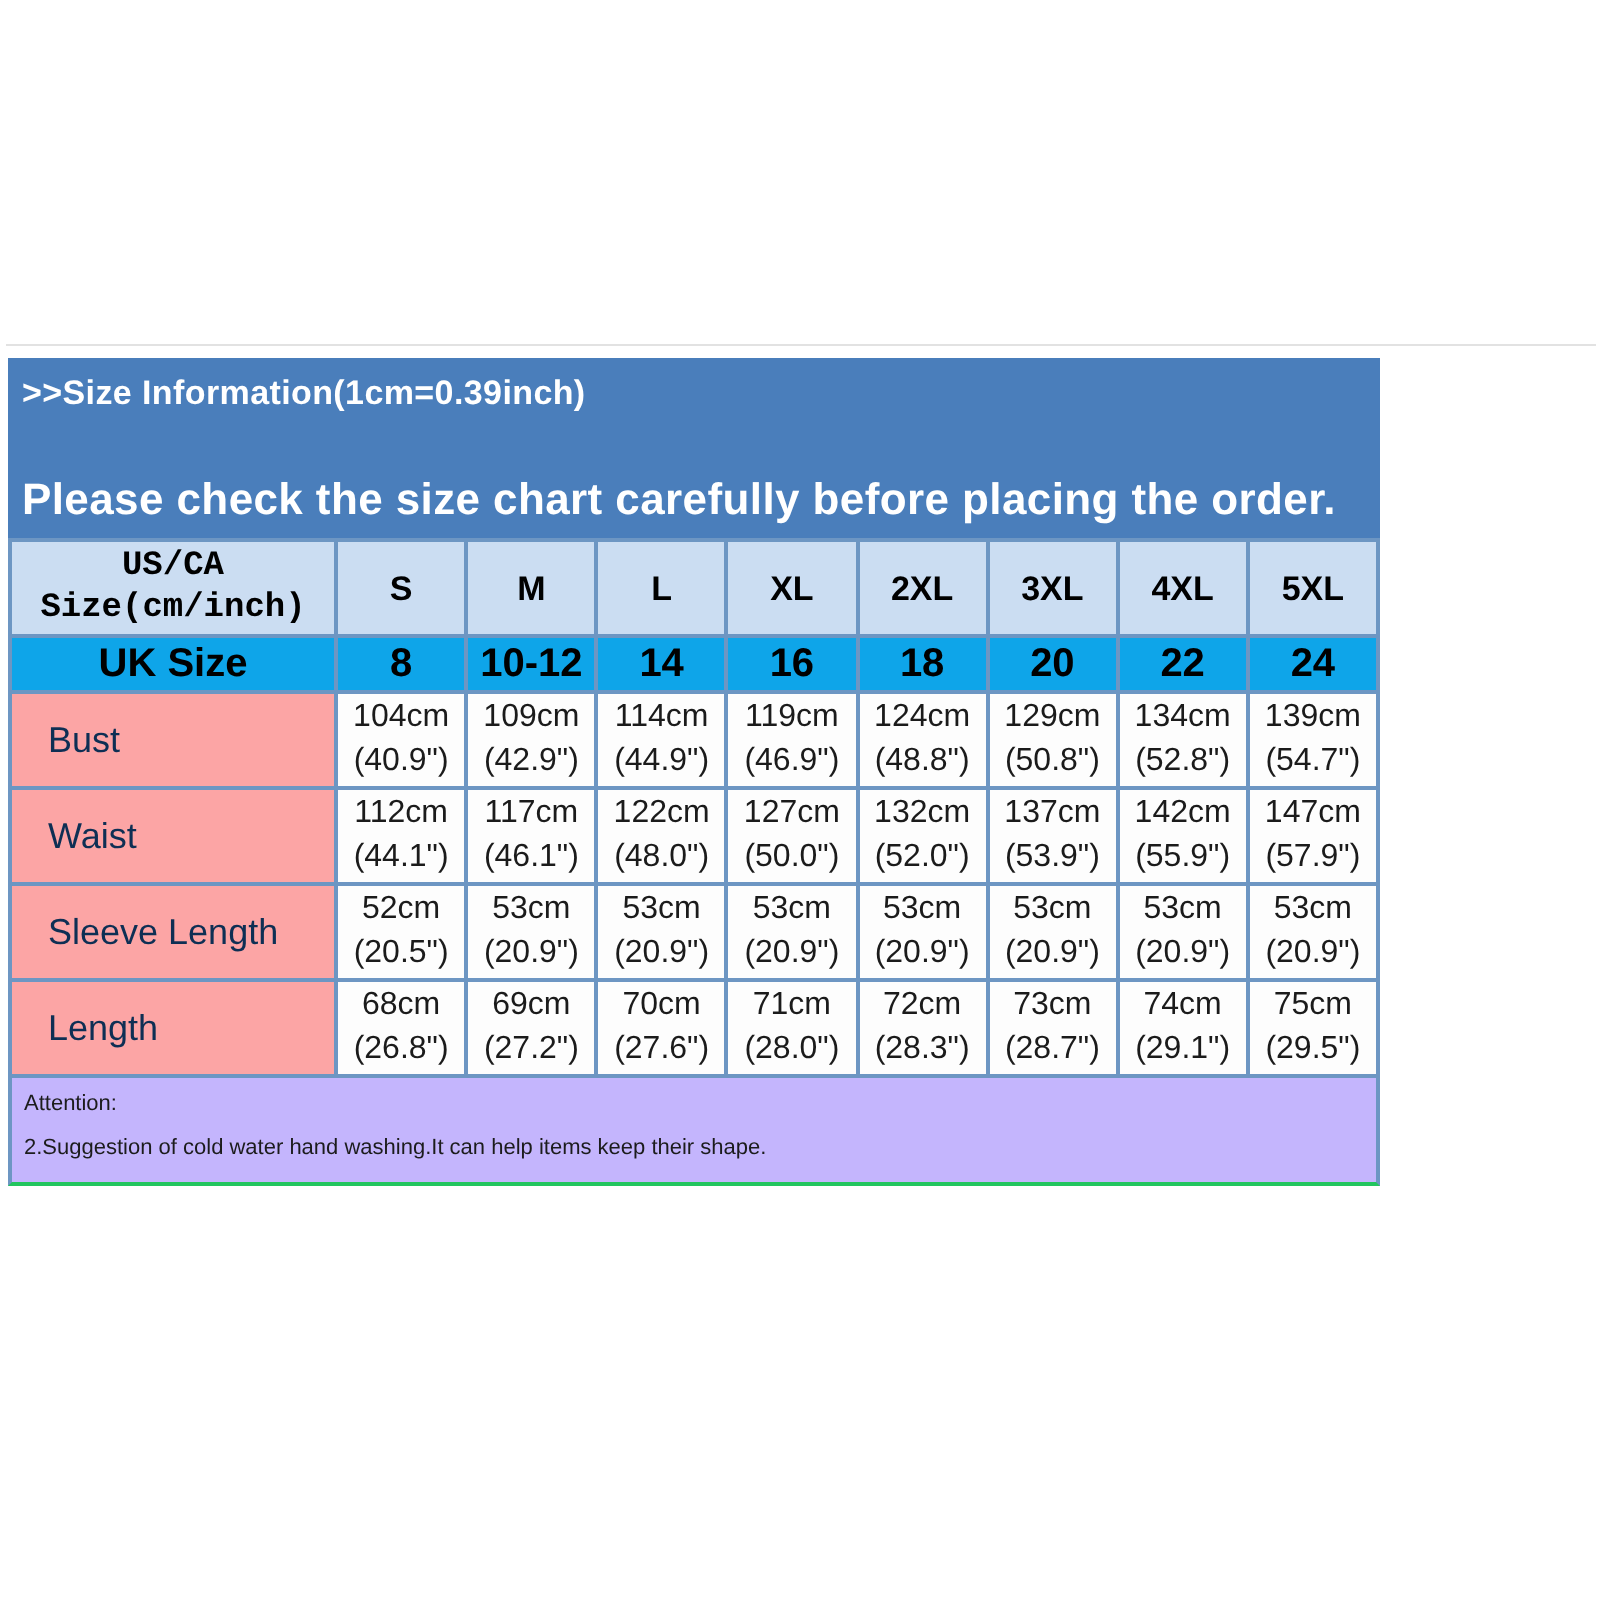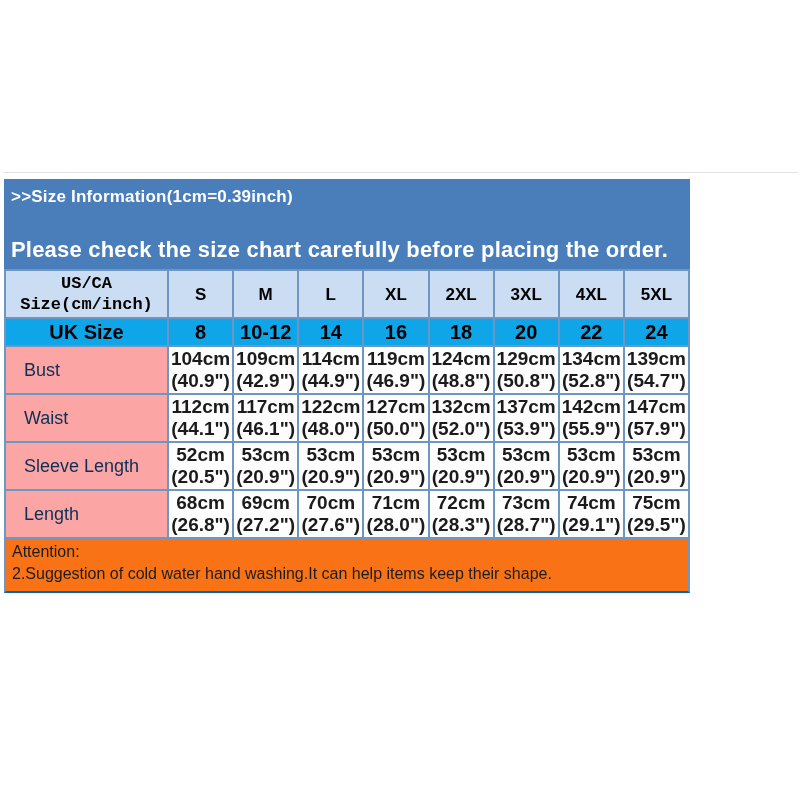--- a/index.html
+++ b/index.html
@@ -43,35 +43,35 @@
   tr.hdr-row th{
     background:#cbddf2;color:#000000;font-size:17px;font-weight:bold;
     height:46px;line-height:21px;
   }
   tr.hdr-row th .two-line span{display:block;font-family:Liberation Mono, monospace;}
   tr.uk-row td, tr.au-row td{
     background:#0ea5e9;color:#000000;font-size:20px;font-weight:bold;
     height:26px;
   }
   tr.measure-row td{
-    background:#fdfdfd;color:#1b1b1b;font-size:19px;font-weight:bold;
+    background:#fdfdfd;color:#1b1b1b;font-size:16px;font-weight:normal;
     height:46px;line-height:22px;
   }
   tr.measure-row td.label-cell{
     background:#fca5a5;color:#0e2f54;font-size:18px;font-weight:normal;
     text-align:left;padding-left:18px;
   }
   .cm,.inch{display:block;}
   
   .attention{
     border-left:2px solid #6d96c3;border-right:2px solid #6d96c3;
-    border-bottom:2px solid #0369a1;
+    border-bottom:2px solid #22c55e;
     padding:2px 6px 6px 6px;
-    color:#1c1c1c;font-size:16px;line-height:22px;
-    background:#f97316;
+    color:#1c1c1c;font-size:11px;line-height:22px;
+    background:#c4b5fd;
   }
   .attention p{margin:0;}
 </style>
 </head>
 <body>
 
 <div class="topline"></div>
 
 <div class="sheet">
 

